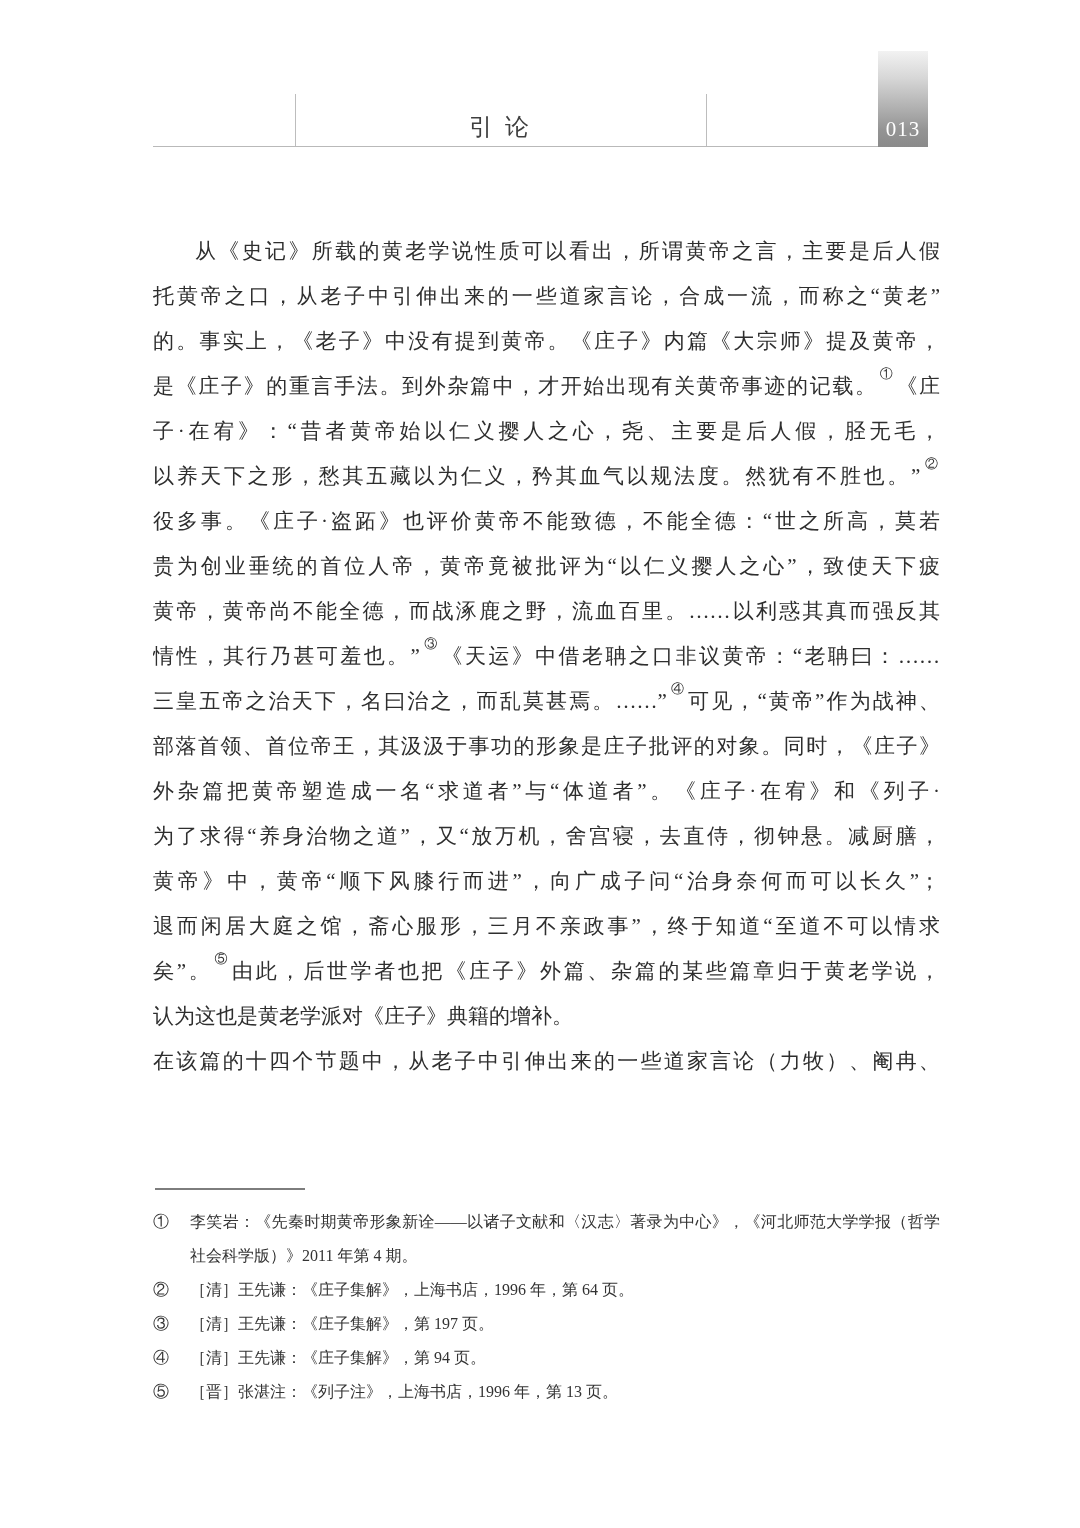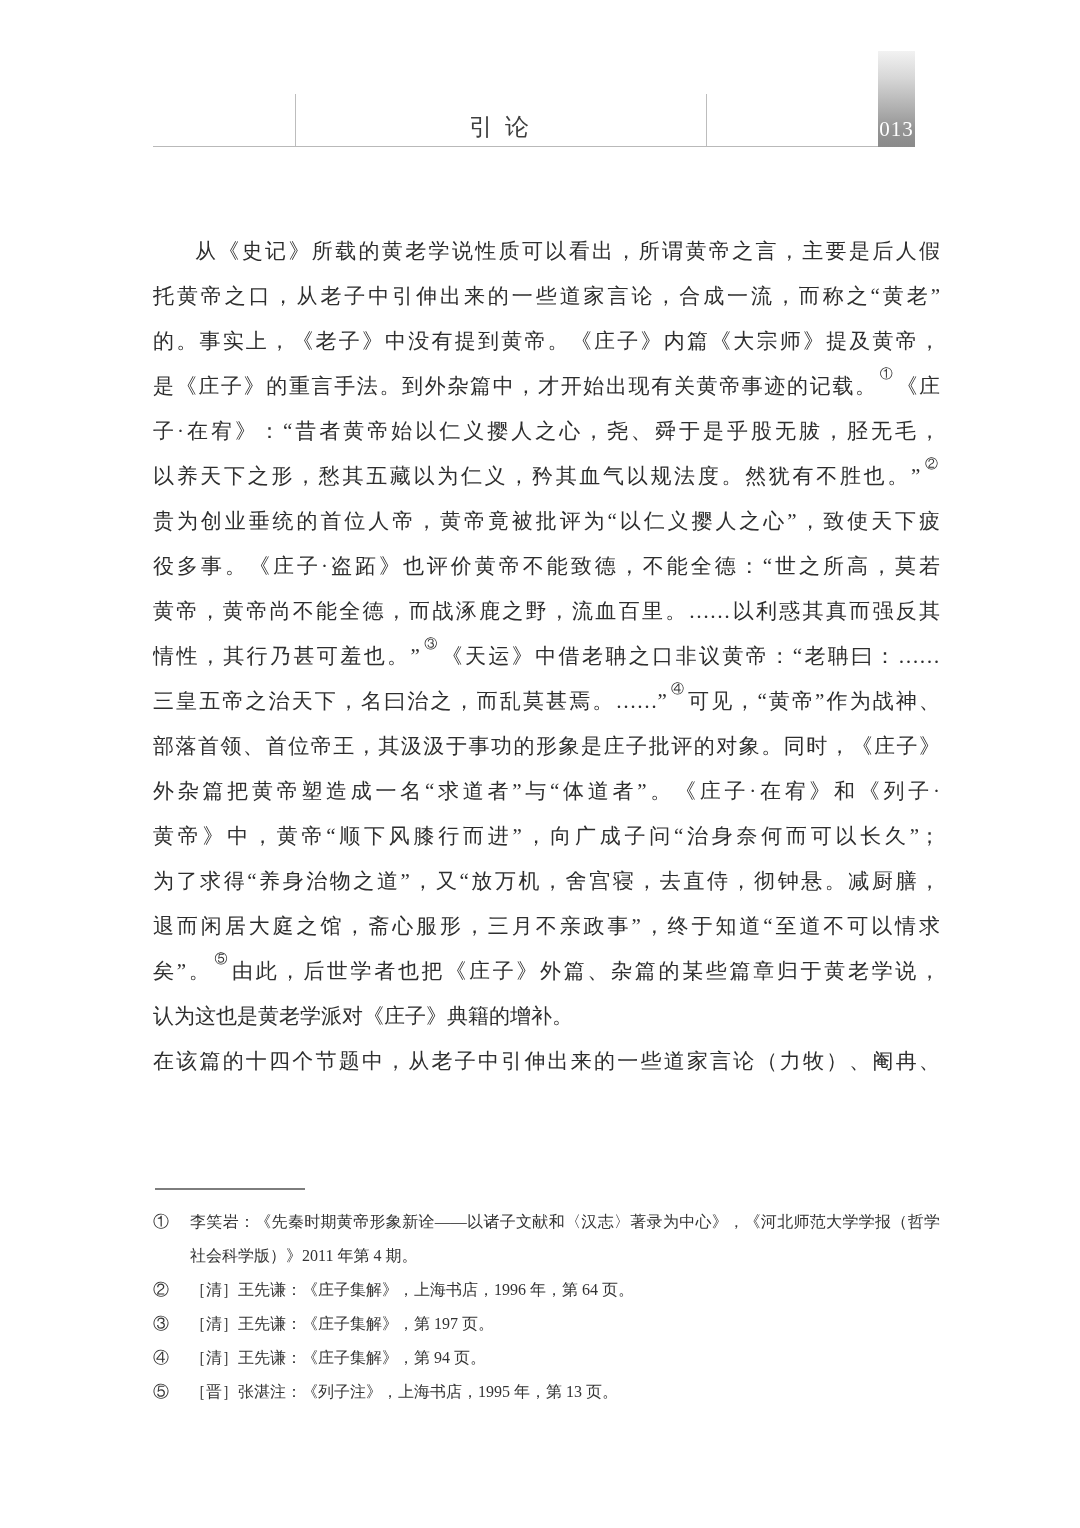--- a/index.html
+++ b/index.html
@@ -11,21 +11,21 @@
   
   .header-rule{position:absolute;left:153px;top:146px;width:725px;height:1px;background:#b9b9b9;}
   .header-tick{position:absolute;top:94px;width:1px;height:53px;background:#bdbdbd;}
   .tick-left{left:295px;}
   .tick-right{left:706px;}
   .header-title{
     position:absolute;left:295px;top:110px;width:411px;height:34px;
     line-height:34px;text-align:center;font-size:24px;color:#3f3f3f;letter-spacing:3px;
   }
   .page-bar{
-    position:absolute;left:878px;top:51px;width:37px;height:96px;
+    position:absolute;left:878px;top:51px;width:50px;height:96px;
     background:linear-gradient(180deg,#f2f2f2 0%,#d7d7d7 28%,#b2b2b2 58%,#949494 82%,#8a8a8a 100%);
     display:flex;align-items:flex-end;justify-content:center;
   }
   .page-number{color:#ffffff;font-size:21px;line-height:1;padding-bottom:7px;letter-spacing:1px;}
   
   .body-text{position:absolute;left:153px;top:229px;width:787px;}
   .bline{
     font-size:21px;line-height:45px;height:45px;overflow:hidden;
     text-align:justify;text-align-last:justify;text-justify:inter-character;
     color:#2e2e2e;
@@ -49,31 +49,31 @@
 <div class="header-rule"></div>
 <div class="page-bar">
   <span class="page-number">013</span>
 </div>
 
 <div class="body-text">
   <div class="bline indent">从《史记》所载的黄老学说性质可以看出，所谓黄帝之言，主要是后人假</div>
   <div class="bline">托黄帝之口，从老子中引伸出来的一些道家言论，合成一流，而称之“黄老”</div>
   <div class="bline">的。事实上，《老子》中没有提到黄帝。《庄子》内篇《大宗师》提及黄帝，</div>
   <div class="bline">是《庄子》的重言手法。到外杂篇中，才开始出现有关黄帝事迹的记载。<sup class="fnref">①</sup>《庄</div>
-  <div class="bline">子·在宥》：“昔者黄帝始以仁义撄人之心，尧、舜于是乎股无胈，胫无毛，</div>
+  <div class="bline">子·在宥》：“昔者黄帝始以仁义撄人之心，尧、主要是后人假，胫无毛，</div>
   <div class="bline">以养天下之形，愁其五藏以为仁义，矜其血气以规法度。然犹有不胜也。”<sup class="fnref">②</sup></div>
+  <div class="bline">役多事。《庄子·盗跖》也评价黄帝不能致德，不能全德：“世之所高，莫若</div>
   <div class="bline">贵为创业垂统的首位人帝，黄帝竟被批评为“以仁义撄人之心”，致使天下疲</div>
-  <div class="bline">役多事。《庄子·盗跖》也评价黄帝不能致德，不能全德：“世之所高，莫若</div>
   <div class="bline">黄帝，黄帝尚不能全德，而战涿鹿之野，流血百里。……以利惑其真而强反其</div>
   <div class="bline">情性，其行乃甚可羞也。”<sup class="fnref">③</sup>《天运》中借老聃之口非议黄帝：“老聃曰：……</div>
   <div class="bline">三皇五帝之治天下，名曰治之，而乱莫甚焉。……”<sup class="fnref">④</sup>可见，“黄帝”作为战神、</div>
   <div class="bline">部落首领、首位帝王，其汲汲于事功的形象是庄子批评的对象。同时，《庄子》</div>
   <div class="bline">外杂篇把黄帝塑造成一名“求道者”与“体道者”。《庄子·在宥》和《列子·</div>
+  <div class="bline">为了求得“养身治物之道”，又“放万机，舍宫寝，去直侍，彻钟悬。减厨膳，</div>
   <div class="bline">黄帝》中，黄帝“顺下风膝行而进”，向广成子问“治身奈何而可以长久”；</div>
-  <div class="bline">为了求得“养身治物之道”，又“放万机，舍宫寝，去直侍，彻钟悬。减厨膳，</div>
   <div class="bline">退而闲居大庭之馆，斋心服形，三月不亲政事”，终于知道“至道不可以情求</div>
   <div class="bline">矣”。<sup class="fnref">⑤</sup>由此，后世学者也把《庄子》外篇、杂篇的某些篇章归于黄老学说，</div>
   <div class="bline para-end">认为这也是黄老学派对《庄子》典籍的增补。</div>
   <div class="bline">在该篇的十四个节题中，从老子中引伸出来的一些道家言论（力牧）、阉冉、</div>
 </div>
 
 <div class="fn-divider"></div>
 <div class="footnotes">
   <div class="fn-row">
     <span class="fn-marker">①</span>
@@ -86,15 +86,15 @@
   <div class="fn-row">
     <span class="fn-marker">③</span>
     <span class="fn-text">［清］王先谦：《庄子集解》，第 197 页。</span>
   </div>
   <div class="fn-row">
     <span class="fn-marker">④</span>
     <span class="fn-text">［清］王先谦：《庄子集解》，第 94 页。</span>
   </div>
   <div class="fn-row">
     <span class="fn-marker">⑤</span>
-    <span class="fn-text">［晋］张湛注：《列子注》，上海书店，1995 年，第 13 页。</span>
+    <span class="fn-text">［晋］张湛注：《列子注》，上海书店，1996 年，第 13 页。</span>
   </div>
 </div>
 
 </body></html>

